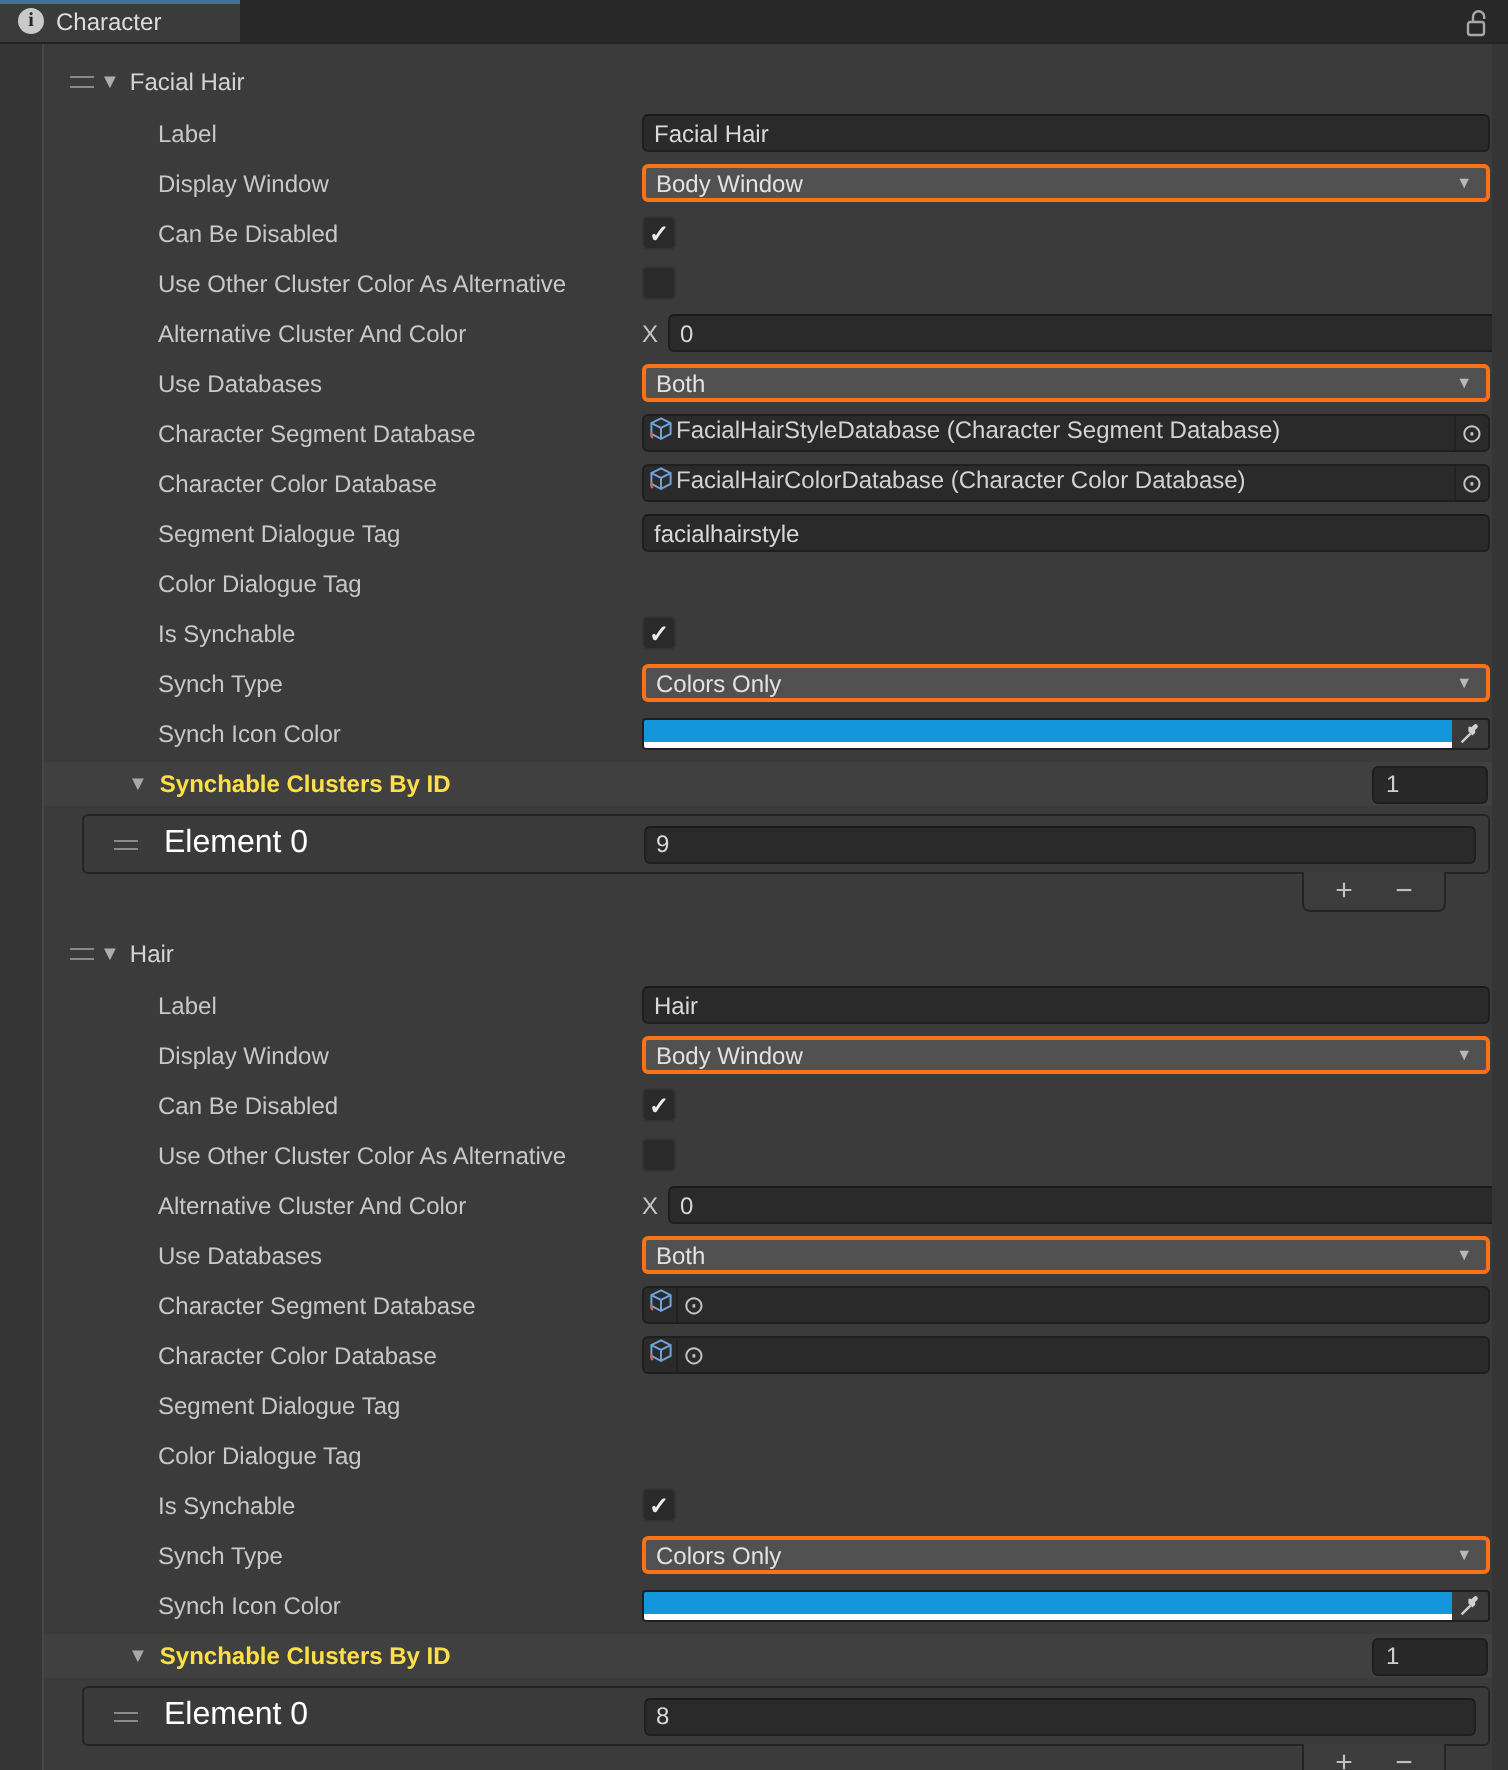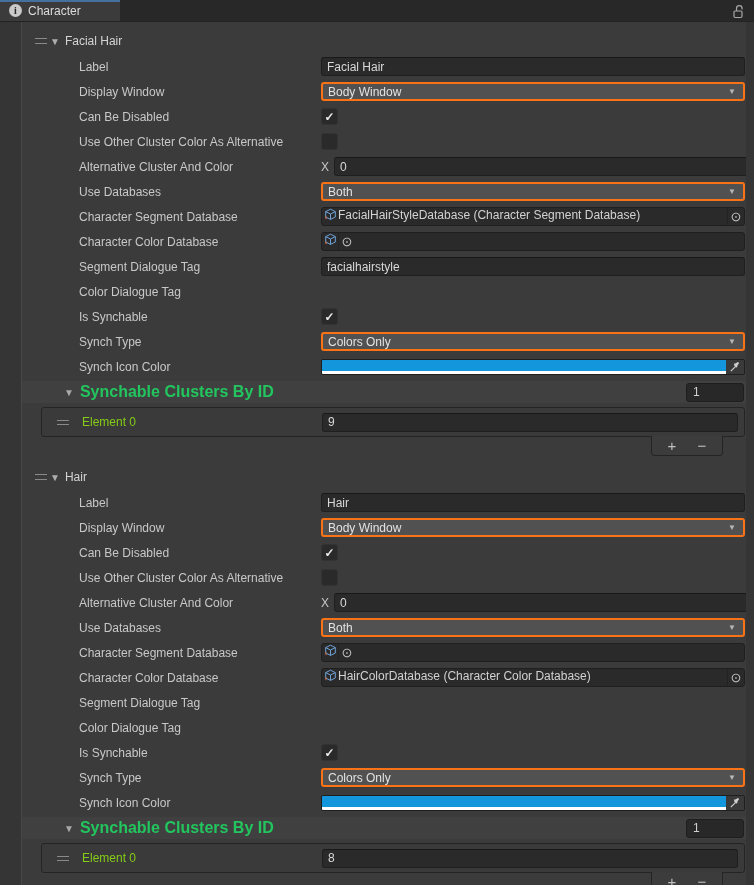--- a/index.html
+++ b/index.html
@@ -44,26 +44,26 @@
   .picker { flex:none; width:17px; text-align:center; color:#C4C4C4; font-size:13px; border-left:1px solid #222222; line-height:17px; }
 
   .swatch { width:100%; height:16px; display:flex; border:1px solid #1F1F1F; border-radius:2px; overflow:hidden; }
   .swatch-main { flex:1; display:flex; flex-direction:column; }
   .swatch-color { flex:1; }
   .swatch-alpha { height:3px; background:#FFFFFF; }
   .dropper { width:18px; background:#3A3A3A; display:flex; align-items:center; justify-content:center; }
 
   .list-header { height:22px; margin-top:2px; background:#404040; display:flex; align-items:center; padding-left:42px; padding-right:2px; }
   .list-fold { color:#A8A8A8; font-size:10px; margin-right:6px; }
-  .list-title { color:#22c55e; font-size:16px; font-weight:bold; flex:1; }
+  .list-title { color:#fde047; font-size:12px; font-weight:bold; flex:1; }
   .size-box { width:58px; height:19px; background:#282828; border:1px solid #1E1E1E; border-radius:3px; color:#CFCFCF; font-size:12px; display:flex; align-items:center; padding-left:6px; }
 
   .elem-box { margin:4px 1px 0 19px; height:30px; background:#3A3A3A; border:1px solid #242424; border-radius:3px; display:flex; align-items:center; padding:0 6px; }
   .elem-handle { width:12px; height:5px; border-top:1px solid #8A8A8A; border-bottom:1px solid #8A8A8A; margin:0 13px 0 9px; flex:none; }
-  .elem-label { width:240px; color:#84cc16; font-size:12px; flex:none; }
+  .elem-label { width:240px; color:#ffffff; font-size:16px; flex:none; }
   .elem-field { flex:1; }
 
   .list-footer-row { display:flex; justify-content:flex-end; padding-right:23px; }
   .list-footer { width:72px; height:20px; margin-top:-1px; background:#3C3C3C; border:1px solid #242424; border-top:none; border-radius:0 0 4px 4px; display:flex; align-items:center; justify-content:center; }
   .lf-btn { width:30px; text-align:center; color:#C0C0C0; font-size:15px; line-height:18px; cursor:default; }
   .section-gap { height:8px; }
 </style>
 </head>
 <body>
 
@@ -164,20 +164,21 @@
         <div class="row">
           <div class="row-label">Character Color Database</div>
           <div class="row-value">
             <div class="objfield">
               <span class="obj-icon">
                 <svg width="13" height="13" viewBox="0 0 13 13">
                     <path d="M6.5 1.2 L11.3 3.6 L11.3 9 L6.5 11.4 L1.7 9 L1.7 3.6 Z M1.7 3.6 L6.5 6 L11.3 3.6 M6.5 6 L6.5 11.4" fill="none" stroke="#6FA3D8" stroke-width="1"></path>
                     <path d="M2.2 8.4 q-1.2 1.4 0.2 2.6" fill="none" stroke="#D4683E" stroke-width="1.1"></path>
                   </svg>
               </span>
+              <span class="obj-text">FacialHairColorDatabase (Character Color Database)</span>
               <span class="picker">⊙</span>
             </div>
           </div>
         </div>
 
         <div class="row">
           <div class="row-label">Segment Dialogue Tag</div>
           <div class="row-value">
               <input class="tfield" value="facialhairstyle" style="">
             </div>
@@ -320,21 +321,20 @@
         <div class="row">
           <div class="row-label">Character Color Database</div>
           <div class="row-value">
             <div class="objfield">
               <span class="obj-icon">
                 <svg width="13" height="13" viewBox="0 0 13 13">
                     <path d="M6.5 1.2 L11.3 3.6 L11.3 9 L6.5 11.4 L1.7 9 L1.7 3.6 Z M1.7 3.6 L6.5 6 L11.3 3.6 M6.5 6 L6.5 11.4" fill="none" stroke="#6FA3D8" stroke-width="1"></path>
                     <path d="M2.2 8.4 q-1.2 1.4 0.2 2.6" fill="none" stroke="#D4683E" stroke-width="1.1"></path>
                   </svg>
               </span>
-              <span class="obj-text">HairColorDatabase (Character Color Database)</span>
               <span class="picker">⊙</span>
             </div>
           </div>
         </div>
 
         <div class="row">
           <div class="row-label">Segment Dialogue Tag</div>
         </div>
 
         <div class="row">

